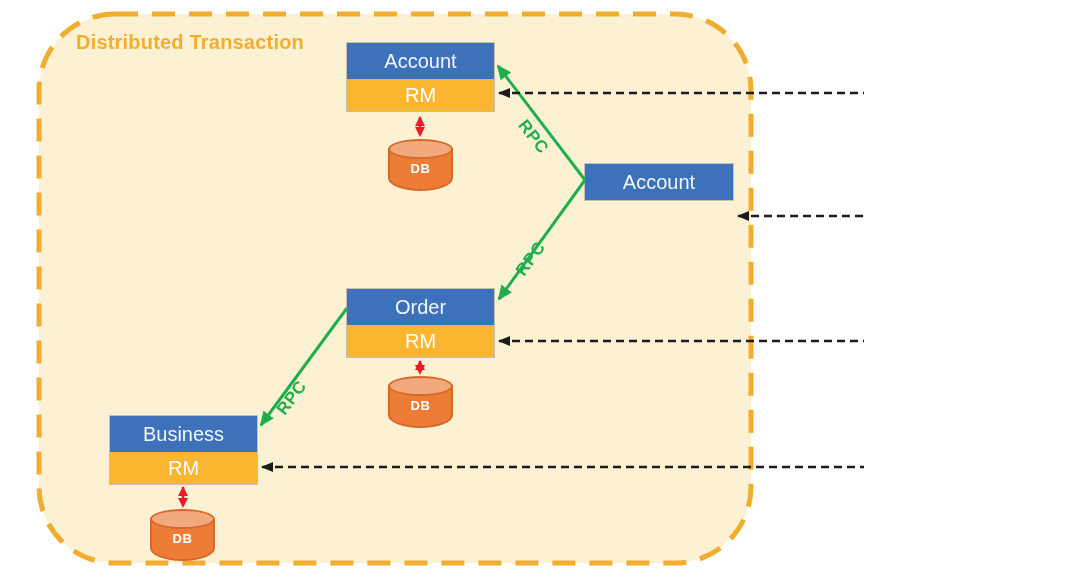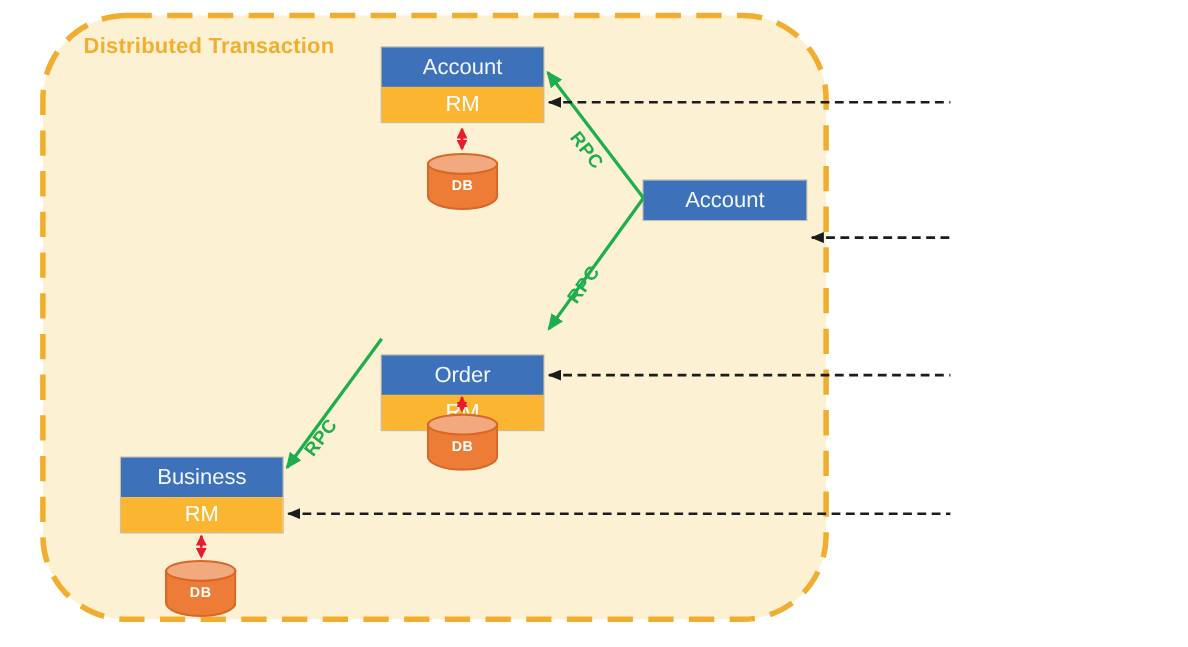--- a/index.html
+++ b/index.html
@@ -16,21 +16,21 @@
   .svc-name{
     height:36px;line-height:36px;background:#3d71ba;color:#f2f6fb;
     text-align:center;font-size:20px;
   }
   .svc-role{
     height:32px;line-height:32px;background:#fbb530;color:#ffffff;
     text-align:center;font-size:20px;font-weight:normal;
   }
   .svc-storage{left:347px;top:43px;}
   .svc-business{left:585px;top:164px;width:148px;}
-  .svc-order{left:347px;top:289px;margin-top:34px;}
+  .svc-order{left:347px;top:289px;}
   .svc-account{left:110px;top:416px;}
   .db{position:absolute;width:65px;height:54px;}
   .db-body{
     position:absolute;left:0;top:9px;width:61px;height:41px;
     background:#ec7c36;border:2px solid #d6682a;border-top:none;
     border-radius:0 0 50% 50% / 0 0 13px 13px;
   }
   .db-top{
     position:absolute;left:0;top:0;width:61px;height:16px;
     background:#f2a97e;border:2px solid #d6682a;border-radius:50%;

